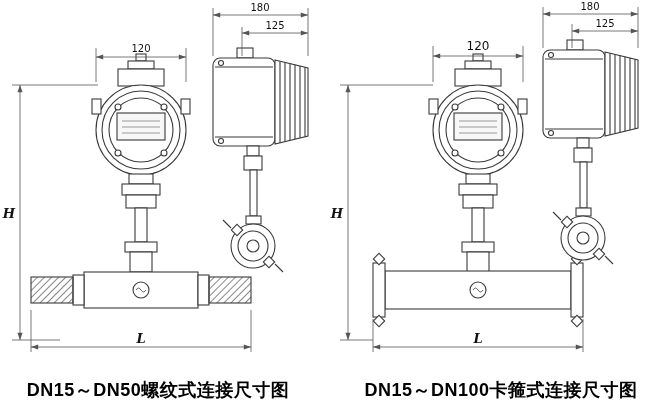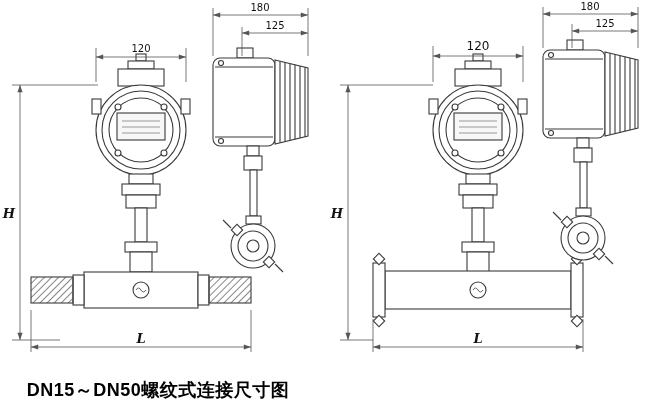--- a/index.html
+++ b/index.html
@@ -11,21 +11,21 @@
   .drawL{left:0;}
   .drawR{left:328px;}
   .dim{font:10px "DejaVu Sans",sans-serif;fill:#111;stroke:none;text-anchor:middle;}
   .dimBig{font:12px "DejaVu Sans",sans-serif;fill:#111;stroke:none;text-anchor:middle;}
   .dimLetter{font:italic 600 13px "DejaVu Serif",serif;fill:#111;stroke:none;text-anchor:middle;}
   .caption{
     position:absolute;top:378px;text-align:center;
     font-size:18px;font-weight:600;color:#000;letter-spacing:0.5px;
     font-family:"Liberation Sans",sans-serif;white-space:nowrap;
   }
-  .cap-left{left:12px;width:292px;}
+  .cap-left{left:0;width:292px;padding-left:12px;}
   .cap-right{left:352px;width:298px;}
 </style>
 </head>
 <body>
 
 <div class="canvas">
 
   <svg class="drawL" width="325" height="372" viewBox="0 0 325 372">
     <defs>
       <marker id="arw" viewBox="0 0 10 10" refX="9.5" refY="5" markerWidth="10" markerHeight="10" orient="auto-start-reverse">
@@ -184,13 +184,14 @@
 
     <g stroke="#555" stroke-width="0.8" fill="none">
       <line x1="45" y1="319" x2="45" y2="352"></line>
       <line x1="255" y1="319" x2="255" y2="352"></line>
       <line x1="45" y1="347" x2="255" y2="347" marker-start="url(#arw)" marker-end="url(#arw)"></line>
       <text x="150" y="343" class="dimLetter">L</text>
     </g>
   </svg>
 
   <div class="caption cap-left">DN15～DN50螺纹式连接尺寸图</div>
+  <div class="caption cap-right">DN15～DN100卡箍式连接尺寸图</div>
 </div>
 
 </body></html>

